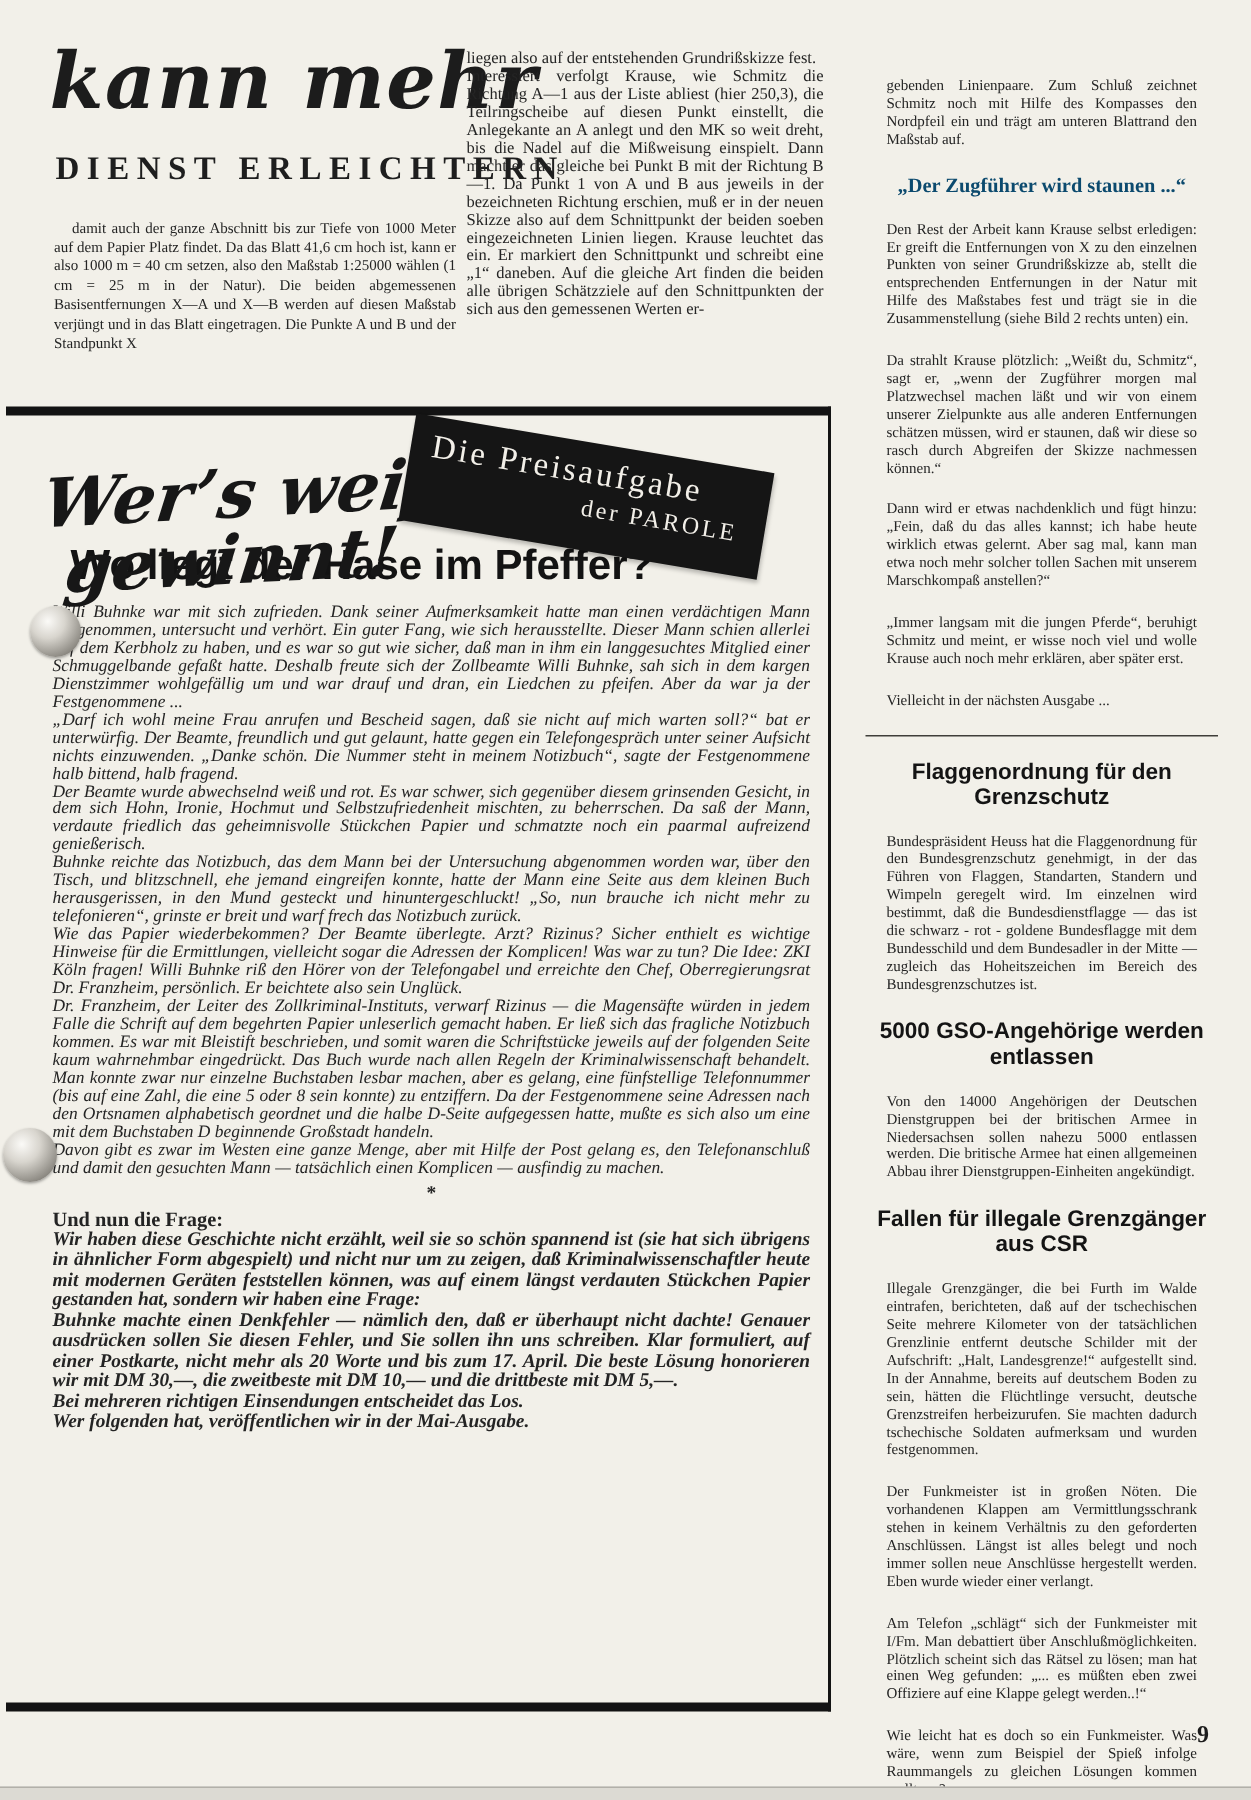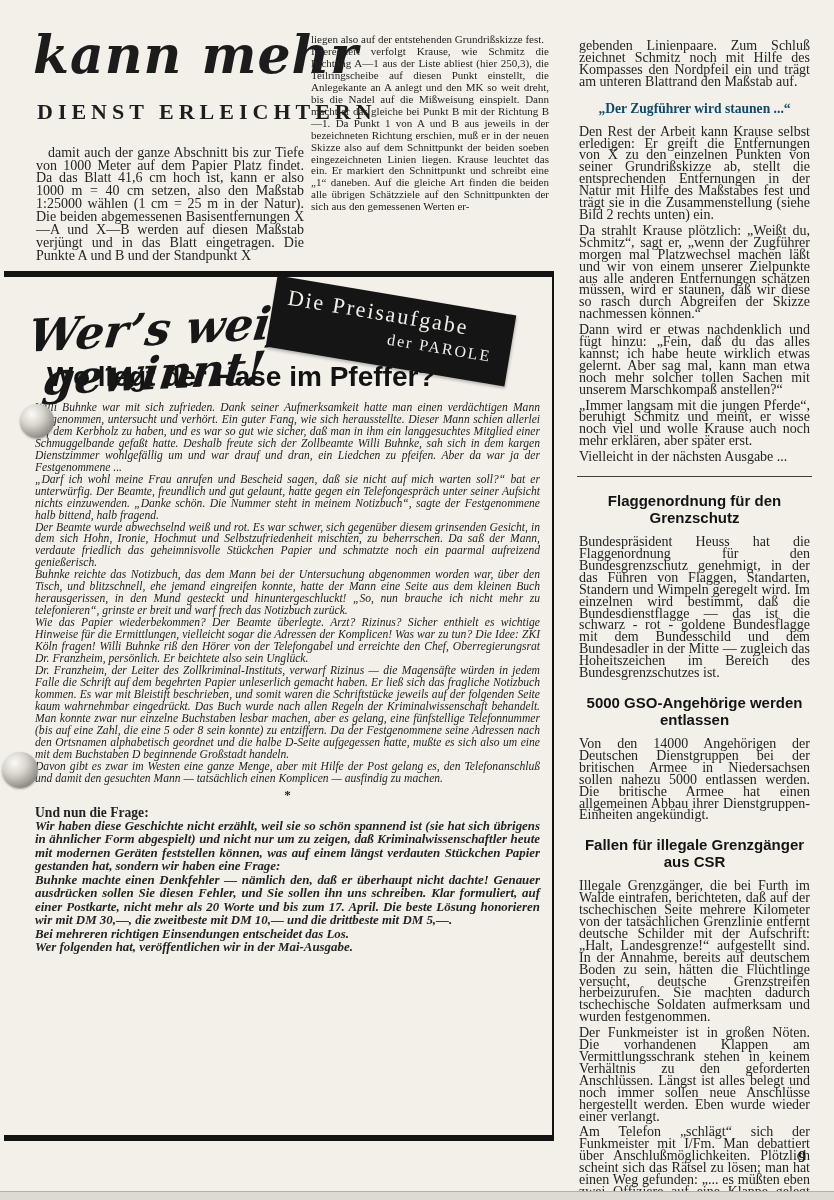--- a/index.html
+++ b/index.html
@@ -4,25 +4,25 @@
 <style>
   html,body{margin:0;padding:0;background:#8a8883;}
   .page{position:relative;width:834px;height:1200px;margin:0 auto;background:#f2f0e9;
         overflow:hidden;font-family:"Liberation Serif",serif;color:#242424;}
   .col{position:absolute;text-align:justify;}
   #col1{left:36px;top:28px;width:268px;}
   .masthead-title{font-family:"DejaVu Serif",serif;font-style:italic;font-weight:700;
         font-size:52px;line-height:1.05;letter-spacing:1px;margin:0 0 16px -3px;color:#1c1c1c;white-space:nowrap;}
   .masthead-sub{font-size:22px;font-weight:700;letter-spacing:5px;margin:0 0 22px 1px;
         white-space:nowrap;color:#1e1e1e;}
-  #col1 p{font-size:14px;line-height:12.9px;margin:0;text-indent:12px;}
+  #col1 p{font-size:10px;line-height:12.9px;margin:0;text-indent:12px;}
   #col2{left:311px;top:34px;width:238px;}
   #col2 p{font-size:11px;line-height:11.95px;margin:0;}
   #col3{left:575px;top:36px;width:239px;}
-  #col3 p{font-size:14px;line-height:11.9px;margin:4px;text-align:justify;}
+  #col3 p{font-size:10px;line-height:11.9px;margin:16px;text-align:justify;}
   .serif-head{font-size:13.6px;font-weight:700;text-align:center;margin:13px 0 9px;color:#0c4a6e;}
   .sans-head{font-family:"Liberation Sans",sans-serif;font-weight:700;font-size:15px;
         text-align:center;margin:15px 0 10px;color:#141414;}
   .rule{border:0;border-top:1.5px solid #3f3e3a;margin:13px 2px 1px;}
   
   .quiz{position:absolute;left:4px;top:271px;width:548px;height:858px;
         border-top:6px solid #131313;border-right:2px solid #131313;border-bottom:6px solid #131313;}
   .quiz-inner{position:relative;height:100%;padding:0 12px 0 31px;box-sizing:border-box;}
   .script-logo{position:absolute;left:22px;top:30px;font-family:"DejaVu Serif",serif;
         font-style:italic;font-weight:700;color:#171717;transform:rotate(-3deg) skewX(-10deg);

